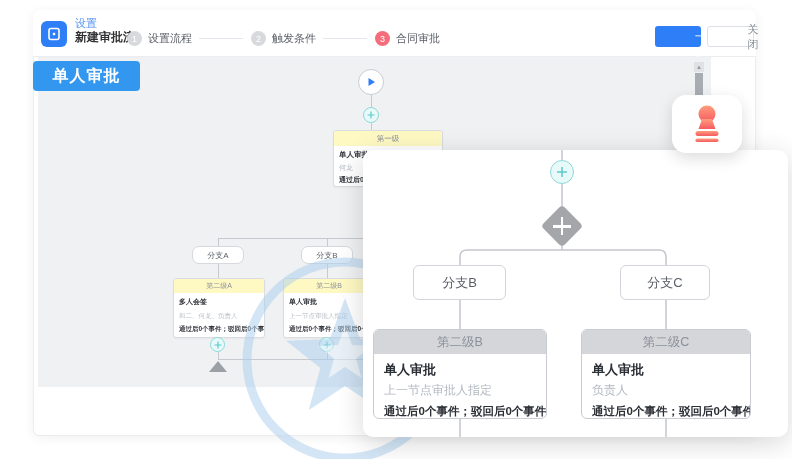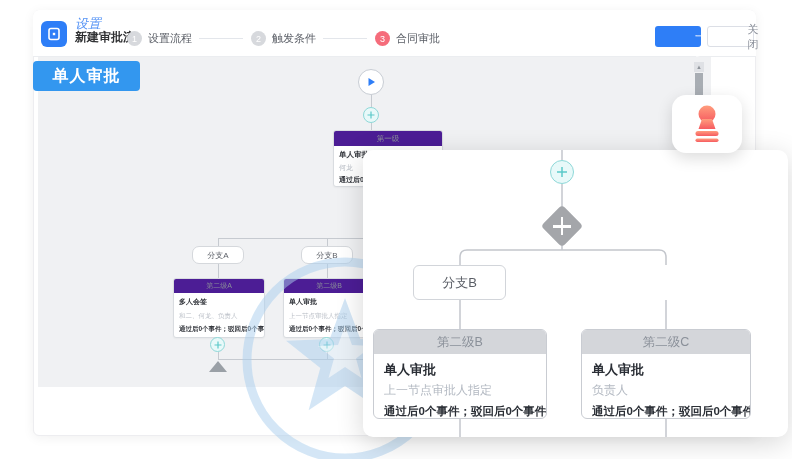--- a/index.html
+++ b/index.html
@@ -8,21 +8,21 @@
   #stage { position:relative; width:792px; height:459px; background:#fff; }
   .abs { position:absolute; }
 
   
   .window { left:33px; top:10px; width:723px; height:426px; background:#fff;
             border:1px solid #ededf0; border-radius:6px; box-shadow:0 2px 12px rgba(0,0,0,.06); z-index:1; }
   .topbar { left:33px; top:10px; width:723px; height:47px; background:#fff;
             border-bottom:1px solid #ebedf0; border-radius:6px 6px 0 0; z-index:4; }
   .app-icon { left:8px; top:11px; width:26px; height:26px; background:#2e7ef7; border-radius:6px;
               display:flex; align-items:center; justify-content:center; }
-  .app-cat { left:42px; top:8px; font-size:13px; color:#5593f5; line-height:11px;font-style:italic; }
+  .app-cat { left:42px; top:8px; font-size:11px; color:#5593f5; line-height:11px; }
   .app-title { left:42px; top:20px; font-size:12px; color:#303133; font-weight:600; line-height:14px; }
 
   .steps { left:94px; top:21px; height:15px; display:flex; align-items:center; }
   .step-circle { width:15px; height:15px; border-radius:50%; background:#d7d9dd; color:#fff;
                  font-size:9px; display:flex; align-items:center; justify-content:center; flex:0 0 auto; }
   .step-circle.active { background:#f56c7b; }
   .step-label { font-size:11px; color:#5a5e66; margin:0 7px 0 6px; white-space:nowrap; }
   .step-line { width:44px; height:1px; background:#e3e6eb; margin-right:8px; }
 
   .btn { display:flex; align-items:center; justify-content:center; font-size:11px; border-radius:3px; cursor:pointer;padding-left:45px; }
@@ -41,21 +41,21 @@
   .hline { height:1px; background:#c6cad0; }
 
   .start-node { left:320px; top:12px; width:26px; height:26px; border-radius:50%; background:#fff;
                 border:1px solid #c8cdd4; display:flex; align-items:center; justify-content:center; }
   .plus-node { border-radius:50%; background:#e8f9f9; border:1px solid #8ed8d8;
                display:flex; align-items:center; justify-content:center; }
   .plus-sm { width:16px; height:16px; }
 
   .mini-card { background:#fff; border:1px solid #d9dce0; border-radius:3px; overflow:hidden;
                box-shadow:0 1px 2px rgba(0,0,0,.04); }
-  .mini-card .mc-head { background:#4c1d95; color:#8a8f98; text-align:center; overflow:hidden; white-space:nowrap; }
+  .mini-card .mc-head { background:#fef9c3; color:#8a8f98; text-align:center; overflow:hidden; white-space:nowrap; }
   .mini-card .mc-row { padding:0 5px; white-space:nowrap; overflow:hidden; }
   .mc-bold { color:#33363c; font-weight:bold; }
   .mc-grey { color:#b9bec6; }
 
   .branch-box { background:#fff; border:1px solid #d5d8dc; border-radius:7px; color:#5a5e66;
                 display:flex; align-items:center; justify-content:center; }
 
   .merge-triangle { width:0; height:0; border-left:9px solid transparent; border-right:9px solid transparent;
                     border-bottom:11px solid #9aa0a6; }
 
@@ -219,20 +219,21 @@
       <svg width="12" height="12" viewBox="0 0 12 12">
         <path d="M6,1 V11 M1,6 H11" stroke="#5bc9c9" stroke-width="1.5"></path>
       </svg>
     </div>
 
     <div class="abs ov-diamond"></div>
     <div class="abs ov-cross-h"></div>
     <div class="abs ov-cross-v"></div>
 
     <div class="abs ov-branch" style="left:50px; top:115px; width:93px; height:35px;">分支B</div>
+    <div class="abs ov-branch" style="left:257px; top:115px; width:90px; height:35px;">分支C</div>
 
     <div class="abs ov-card" style="left:10px; top:179px; width:174px; height:90px;">
       <div class="oc-head">第二级B</div>
       <div class="oc-body">
         <div class="oc-row1">单人审批</div>
         <div class="oc-row2">上一节点审批人指定</div>
         <div class="oc-row3">通过后0个事件；驳回后0个事件</div>
       </div>
     </div>
 

